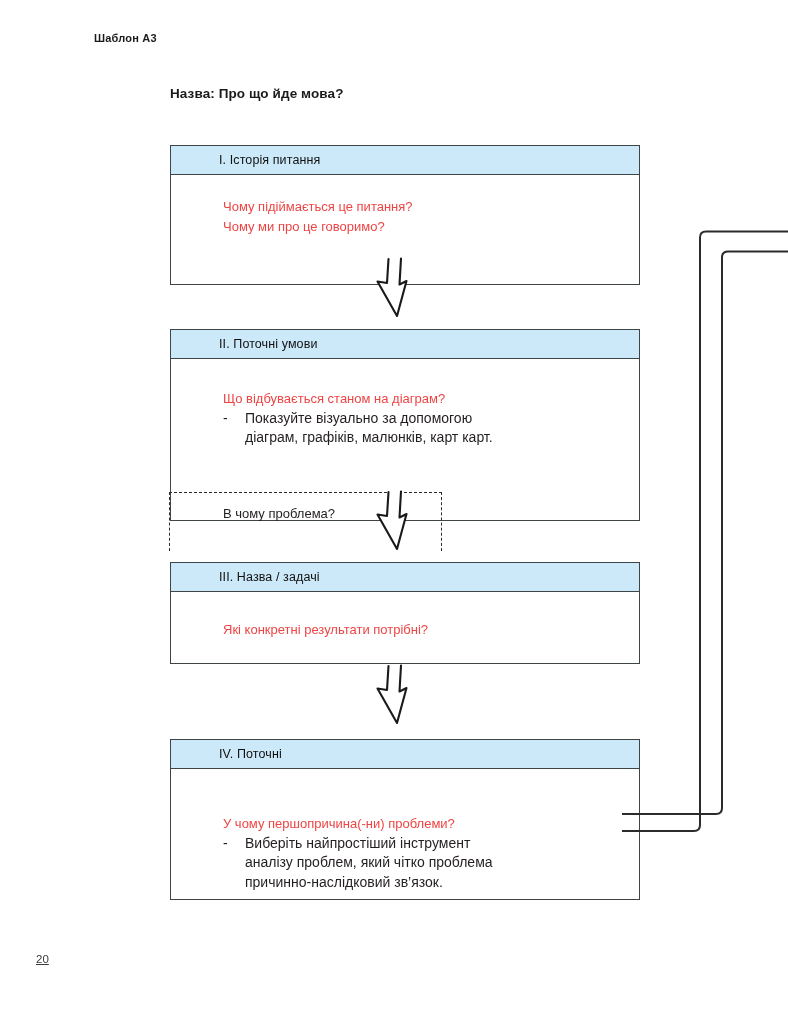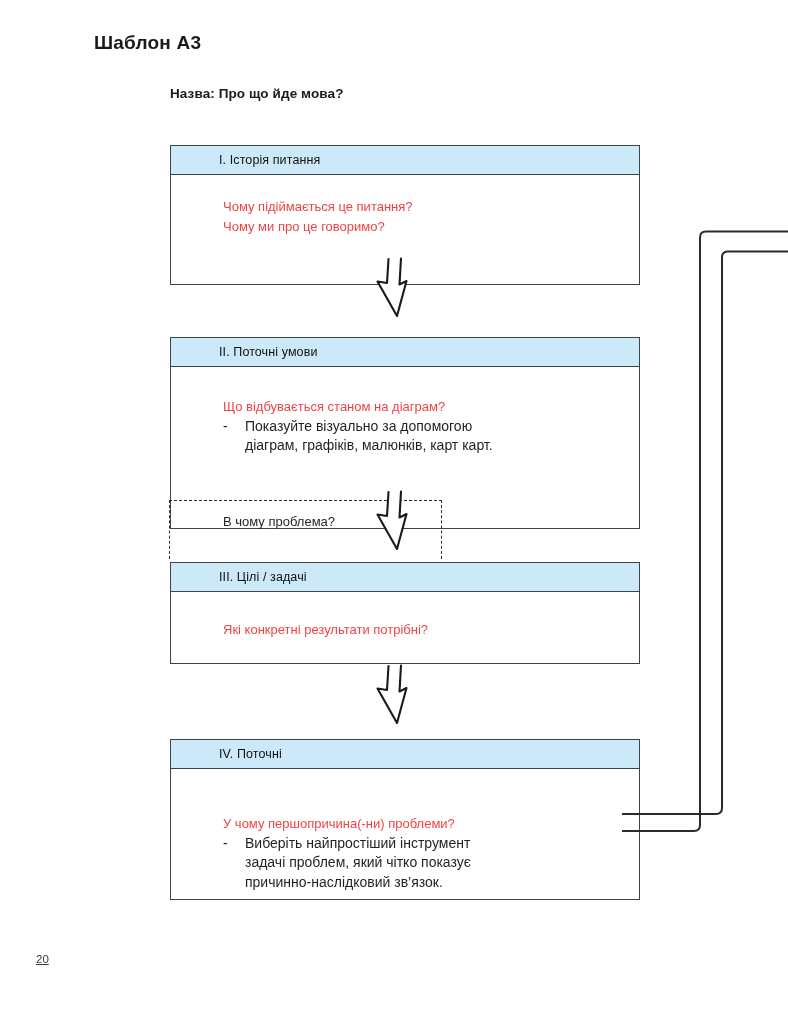--- a/index.html
+++ b/index.html
@@ -12,21 +12,21 @@
     position: relative;
     font-family: "Liberation Sans", "DejaVu Sans", sans-serif;
     color: #231f20;
     overflow: hidden;
   }
 
   
   #doc-title {
     position: absolute;
     left: 94px; top: 32px;
-    font-size: 19px;
+    font-size: 11px;
     font-weight: bold;
     letter-spacing: .2px;
     color: #1a1a1a;
   }
   #subject-title {
     position: absolute;
     left: 170px; top: 86px;
     font-size: 13.5px;
     font-weight: bold;
     letter-spacing: .1px;
@@ -73,21 +73,21 @@
     white-space: nowrap;
   }
   .bullet-dash {
     display: inline-block;
     width: 22px;
     color: #231f20;
   }
   .bullet-text { display: inline-block; vertical-align: top; }
 
   #box-1 { top: 145px; height: 140px; }
-  #box-2 { top: 329px; height: 192px; margin-top: 8px; }
+  #box-2 { top: 329px; height: 192px; }
   #box-3 { top: 562px; height: 102px; }
   #box-4 { top: 739px; height: 161px; }
 
   
   #problem-dashed-box {
     position: absolute;
     left: -1.6px;
     top: 133px;
     width: 273px;
     height: 59px;
@@ -159,36 +159,36 @@
     <div class="bullet-row" style="top:69px; padding-left:22px">
       <span class="bullet-text">діаграм, графіків, малюнків, карт карт.</span>
     </div>
 
     <div id="problem-dashed-box"></div>
     <div id="problem-text">В чому проблема?</div>
   </div>
 </div>
 
 <div class="section-box" id="box-3">
-  <div class="section-head">III. Цілі / задачі</div>
+  <div class="section-head">III. Назва / задачі</div>
   <div class="section-body">
     <div class="body-text" style="top:28px">Які конкретні результати потрібні?</div>
   </div>
 </div>
 
 <div class="section-box" id="box-4">
   <div class="section-head">IV. Поточні</div>
   <div class="section-body">
     <div class="body-text" style="top:45px">У чому першопричина(-ни) проблеми?</div>
 
     <div class="bullet-row" style="top:64.5px">
       <span class="bullet-dash">-</span><span class="bullet-text">Виберіть найпростіший інструмент</span>
     </div>
     <div class="bullet-row" style="top:84px; padding-left:22px">
-      <span class="bullet-text">задачі проблем, який чітко показує</span>
+      <span class="bullet-text">аналізу проблем, який чітко проблема</span>
     </div>
     <div class="bullet-row" style="top:103.5px; padding-left:22px">
       <span class="bullet-text">причинно-наслідковий зв’язок.</span>
     </div>
   </div>
 </div>
 
 <svg class="flow-arrow" id="arrow-1" viewBox="0 0 46 62">
   <path d="M14.5 2 L13 26 L3.5 24.5 L23 59 L32.5 24 L25.5 27.5 L27 1.5" fill="#ffffff" stroke="#1a1a1a" stroke-width="2.1" stroke-linejoin="round" stroke-linecap="round"></path>
 </svg>

